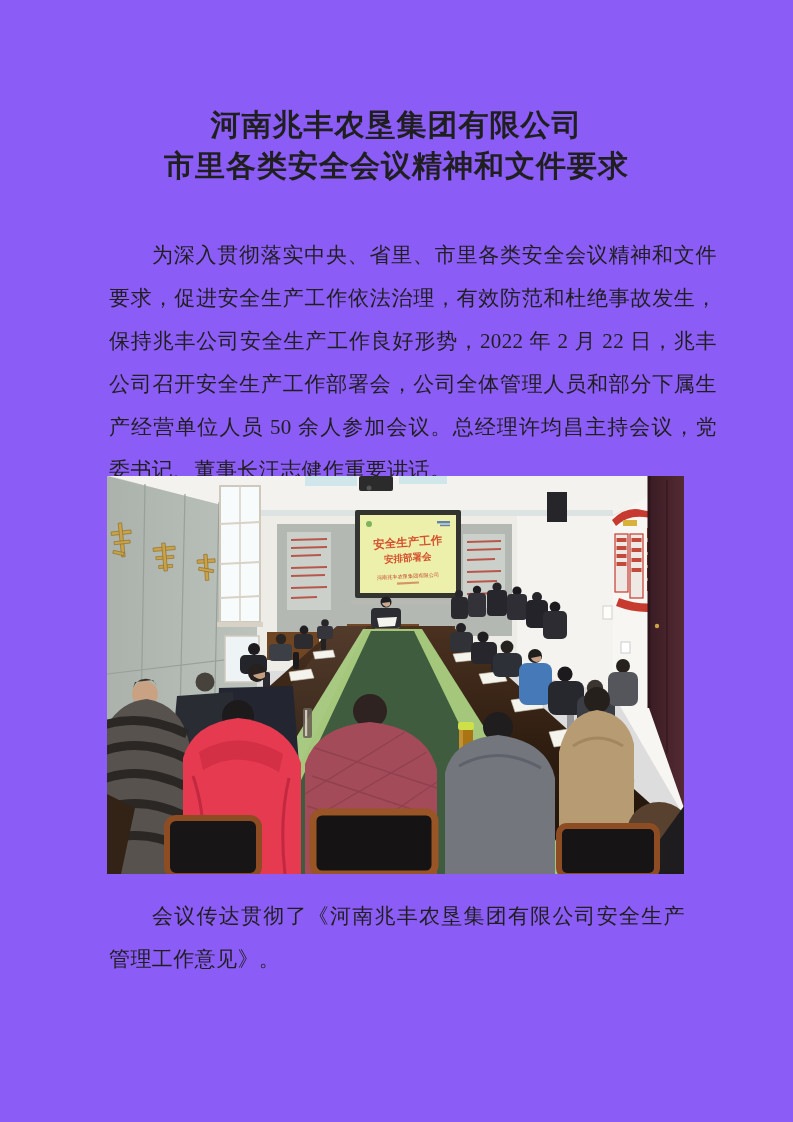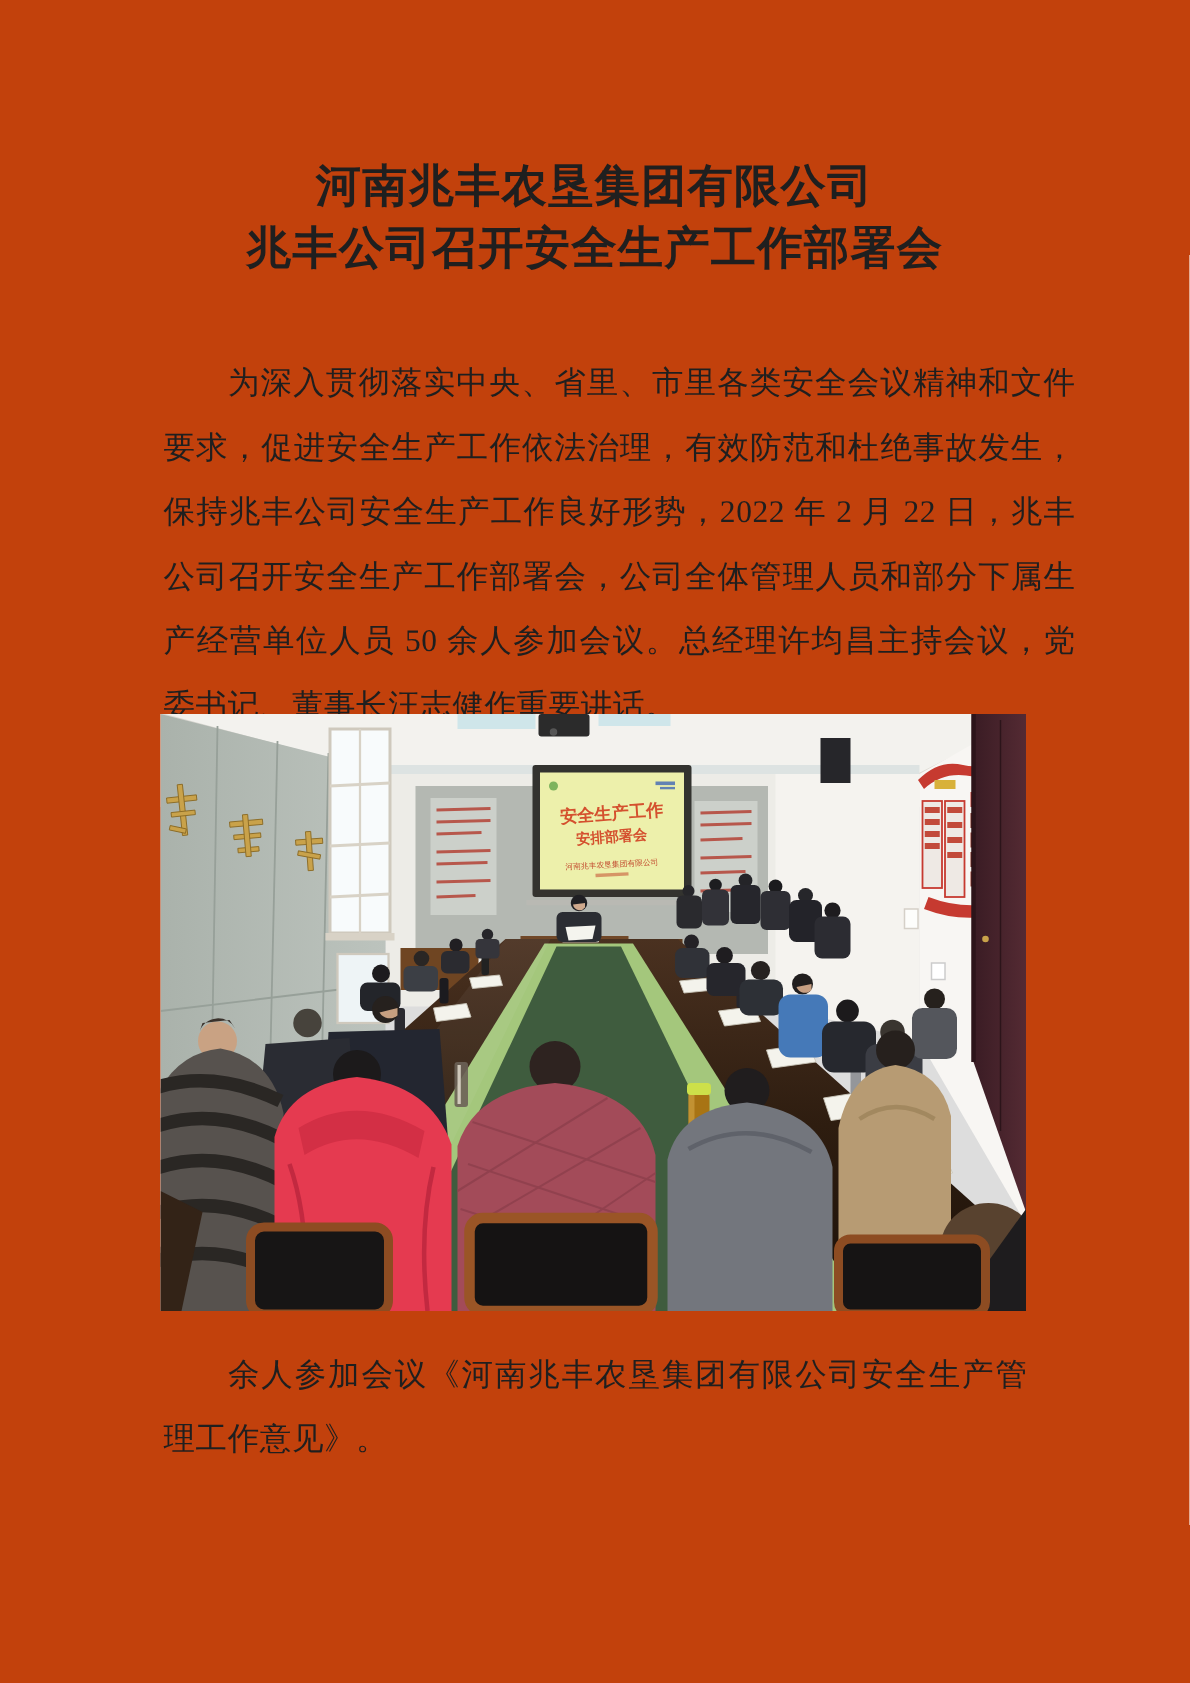--- a/index.html
+++ b/index.html
@@ -1,21 +1,21 @@
 <!DOCTYPE html>
 <html><head>
 <meta charset="utf-8">
 <title>Document</title>
 <style>
   html,body{margin:0;padding:0;background:#ffffff;}
   .doc{
     position:relative;
     width:793px;height:1122px;
     margin:0 auto;
-    background:#c2410c;
+    background:#8b5cf6;
     font-family:"Liberation Serif","DejaVu Serif",serif;
     color:#1f1f1f;
     overflow:hidden;
   }
   .title{
     position:absolute;top:104px;left:0;width:793px;
     margin:0;text-align:center;
     font-size:30px;font-weight:bold;line-height:41px;letter-spacing:1px;
   }
   .title .tl{display:block;}
@@ -33,21 +33,21 @@
   }
   .photo svg{display:block;width:577px;height:398px;}
 </style>
 </head>
 <body>
 
 <div class="doc">
 
   <h1 class="title">
     <span class="tl">河南兆丰农垦集团有限公司</span>
-    <span class="tl">兆丰公司召开安全生产工作部署会</span>
+    <span class="tl">市里各类安全会议精神和文件要求</span>
   </h1>
 
   <p class="bodytext p1">为深入贯彻落实中央、省里、市里各类安全会议精神和文件要求，促进安全生产工作依法治理，有效防范和杜绝事故发生，保持兆丰公司安全生产工作良好形势，2022 年 2 月 22 日，兆丰公司召开安全生产工作部署会，公司全体管理人员和部分下属生产经营单位人员 50 余人参加会议。总经理许均昌主持会议，党委书记、董事长汪志健作重要讲话。</p>
 
   <figure class="photo">
     <svg viewBox="0 0 577 398" preserveAspectRatio="none">
       <defs>
         <linearGradient id="woodGrad" x1="0" y1="0" x2="0" y2="1">
           <stop offset="0" stop-color="#4a3120"></stop>
             <stop offset="0.5" stop-color="#2e1d10"></stop>
@@ -368,16 +368,16 @@
           <rect x="206" y="336" width="122" height="62" rx="9" fill="#151313" stroke="#9a5526" stroke-width="7"></rect>
         </g>
         <g>
           <rect x="452" y="350" width="98" height="50" rx="8" fill="#161414" stroke="#8d4c22" stroke-width="6"></rect>
         </g>
       </g>
     </svg>
   </figure>
 
   <div class="tailpars">
-    <p class="bodytext">余人参加会议《河南兆丰农垦集团有限公司安全生产管理工作意见》。</p>
+    <p class="bodytext">会议传达贯彻了《河南兆丰农垦集团有限公司安全生产管理工作意见》。</p>
   </div>
 
 </div>
 
 </body></html>

